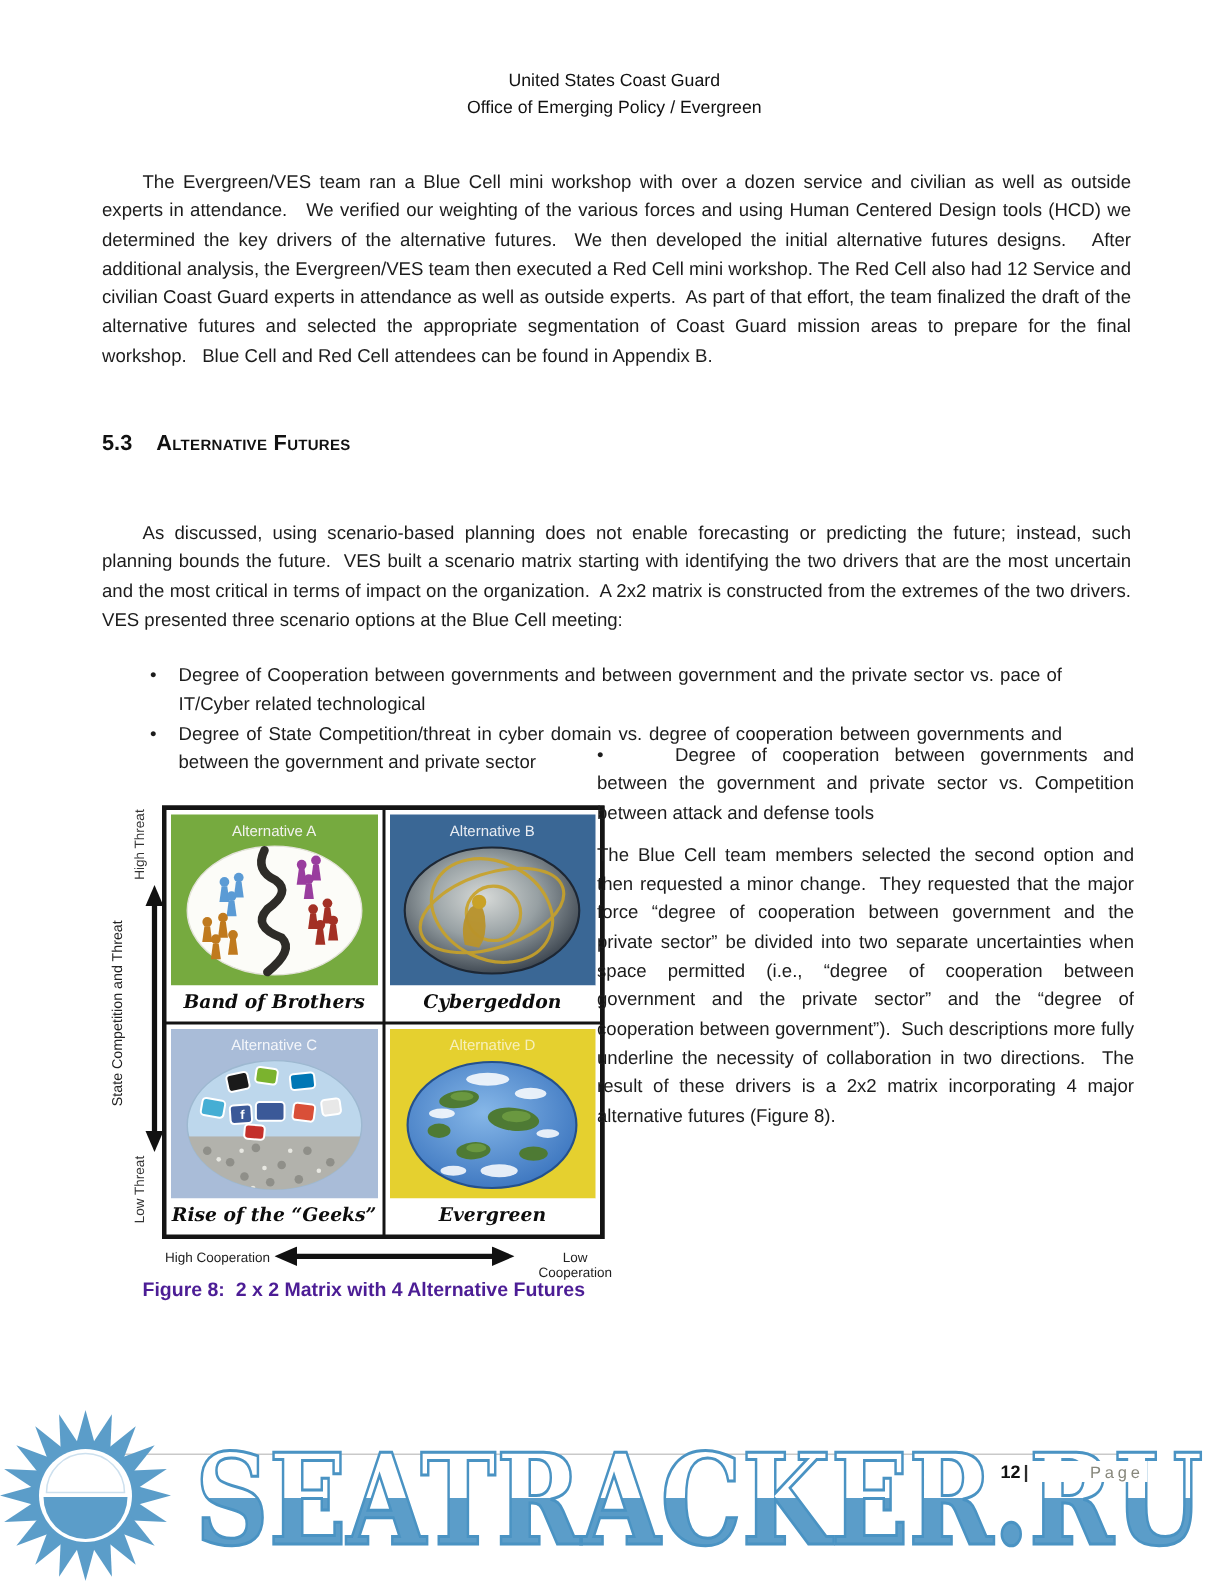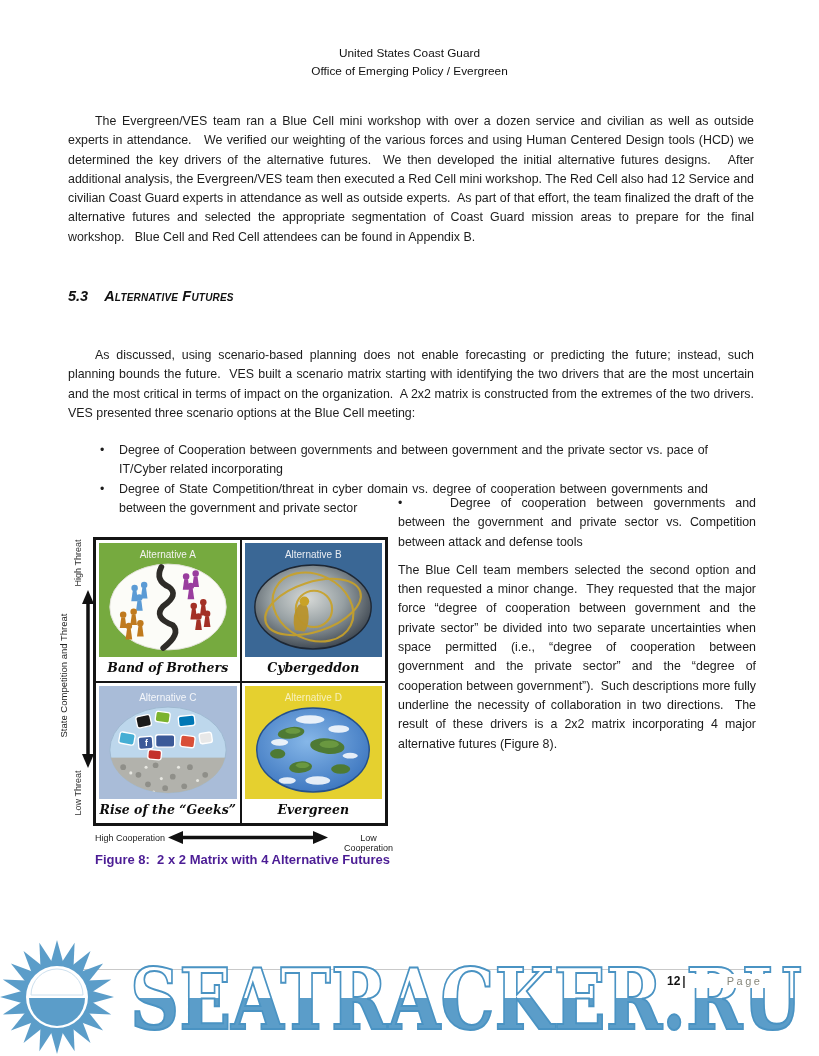--- a/index.html
+++ b/index.html
@@ -3,34 +3,34 @@
 <meta charset="utf-8">
 <style>
   html,body{margin:0;padding:0;background:#ffffff;}
   .page{position:relative;width:819px;height:1056px;background:#ffffff;overflow:hidden;
         font-family:"Liberation Sans",sans-serif;color:#1c1c1c;}
   .doc-header{position:absolute;top:44px;left:0;width:819px;text-align:center;
         font-size:11.8px;line-height:18px;color:#111;}
   .para{font-size:12.4px;line-height:19.3px;text-align:justify;white-space:pre-wrap;margin:0;}
   .p1{position:absolute;top:112px;left:68px;width:686px;text-indent:27px;}
   .p2{position:absolute;top:346px;left:68px;width:686px;text-indent:27px;}
-  .section-heading{position:absolute;top:288px;left:68px;font-size:14.5px;font-weight:bold;color:#111;font-style:italic;}
+  .section-heading{position:absolute;top:288px;left:68px;font-size:14.5px;font-weight:bold;color:#111;}
   .section-num{display:inline-block;margin-right:16px;}
   .section-title{font-variant:small-caps;letter-spacing:.2px;}
   .bullets{position:absolute;top:441px;left:100px;width:608px;}
   .bullet-item{display:flex;}
   .bmark{width:19px;flex:none;font-size:12.4px;line-height:19.3px;}
   .btext{flex:1;font-size:12.4px;line-height:19.3px;text-align:justify;white-space:pre-wrap;}
   
   .rightcol{position:absolute;top:494px;left:398px;width:358px;}
   .bullet3{font-size:12.4px;line-height:19.3px;text-align:justify;}
   .b3marker{display:inline-block;width:52px;}
   .p3{margin-top:9px;}
   
-  .figure{position:absolute;top:530px;left:55px;width:345px;height:330px;}
+  .figure{position:absolute;top:530px;left:70px;width:345px;height:330px;}
   .vtext{position:absolute;transform:rotate(-90deg);transform-origin:left top;
          font-size:9px;color:#333;white-space:nowrap;text-align:center;}
   .yaxis-title{position:absolute;transform:rotate(-90deg);transform-origin:left top;
          left:3px;top:228px;width:165px;font-size:9.5px;color:#222;text-align:center;white-space:nowrap;}
   .yarrow{position:absolute;left:26px;top:60px;}
   .matrix{position:absolute;left:38px;top:7px;width:289px;height:283px;border:3px solid #141414;
           background:#141414;display:grid;grid-template-columns:1fr 1fr;grid-template-rows:1fr 1fr;gap:2px;}
   .qcell{background:#ffffff;padding:3px;display:flex;flex-direction:column;}
   .qfill{flex:1;display:flex;flex-direction:column;align-items:center;}
   .qlabel{font-size:10px;margin-top:6px;color:#f2f2f2;}
@@ -64,21 +64,21 @@
 
   <div class="section-heading">
     <span class="section-num">5.3</span><span class="section-title">Alternative Futures</span>
   </div>
 
   <p class="para p2">As discussed, using scenario-based planning does not enable forecasting or predicting the future; instead, such planning bounds the future.  VES built a scenario matrix starting with identifying the two drivers that are the most uncertain and the most critical in terms of impact on the organization.  A 2x2 matrix is constructed from the extremes of the two drivers.  VES presented three scenario options at the Blue Cell meeting:</p>
 
   <div class="bullets">
     <div class="bullet-item">
       <span class="bmark">•</span>
-      <div class="btext">Degree of Cooperation between governments and between government and the private sector vs. pace of IT/Cyber related incorporating</div>
+      <div class="btext">Degree of Cooperation between governments and between government and the private sector vs. pace of IT/Cyber related technological</div>
     </div>
     <div class="bullet-item">
       <span class="bmark">•</span>
       <div class="btext">Degree of State Competition/threat in cyber domain vs. degree of cooperation between governments and between the government and private sector</div>
     </div>
   </div>
 
   <div class="figure">
     <div class="vtext" style="left:18px;top:58px;width:50px;">High Threat</div>
     <div class="yaxis-title">State Competition and Threat</div>

